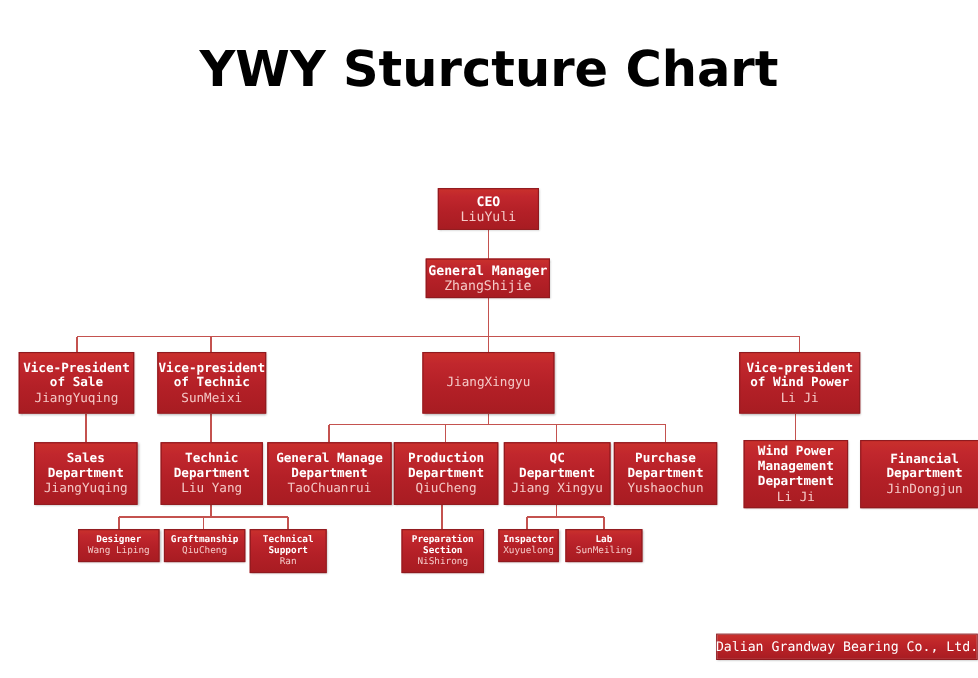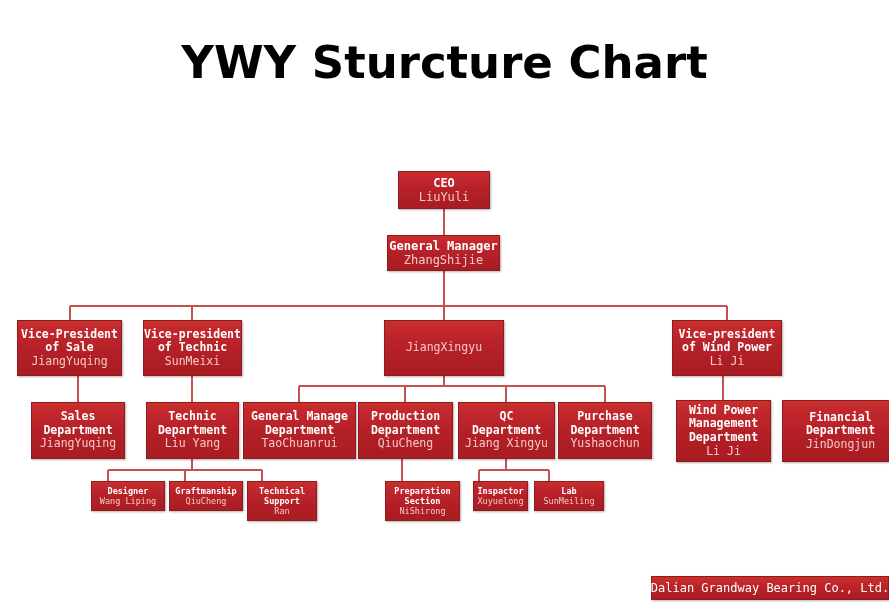--- a/index.html
+++ b/index.html
@@ -88,21 +88,21 @@
 
   .lvl2 { font-size: 12px; }
   .lvl2 .person { font-size: 12px; }
 
   .lvl3 { font-size: 11.5px; }
   .lvl3 .person { font-size: 11.5px; }
 
   .lvl4 { font-size: 11.5px; }
   .lvl4 .person { font-size: 11.5px; }
 
-  .lvl5 { font-size: 8.5px; margin-left: 20px; }
+  .lvl5 { font-size: 8.5px; }
   .lvl5 .person { font-size: 8.5px; }
 
   
   .footer-box {
     position: absolute;
     box-sizing: border-box;
     border: 1px solid #8f1a1f;
     background-image: linear-gradient(to bottom, #c9302c 0%, #bb2328 45%, #a81c22 100%);
     color: #ffffff;
     font-size: 12px;

